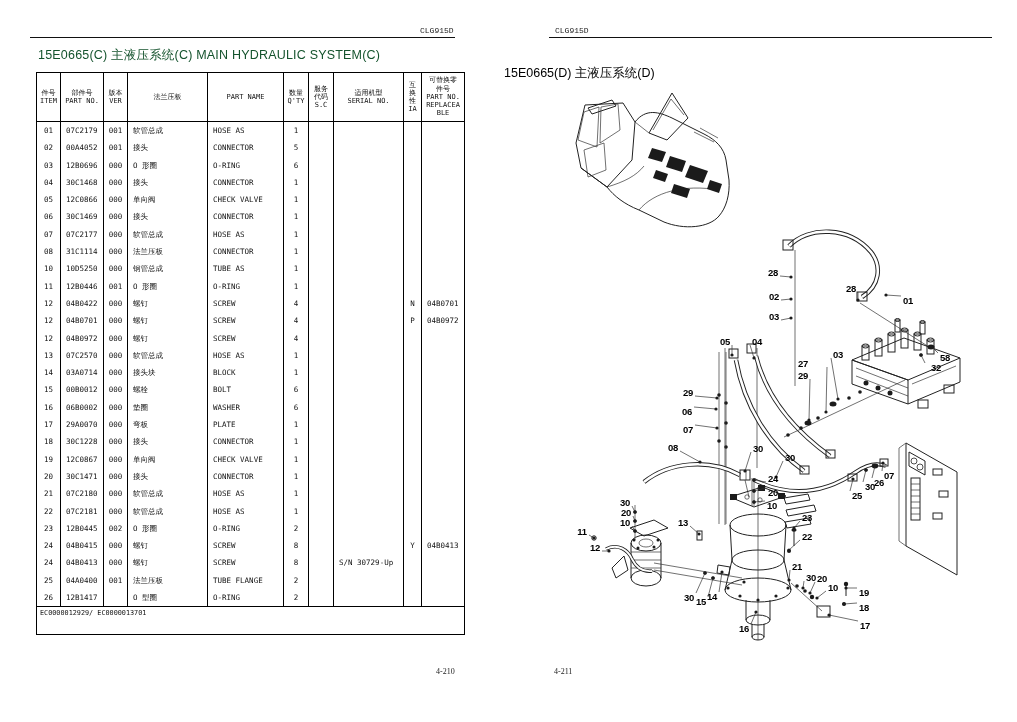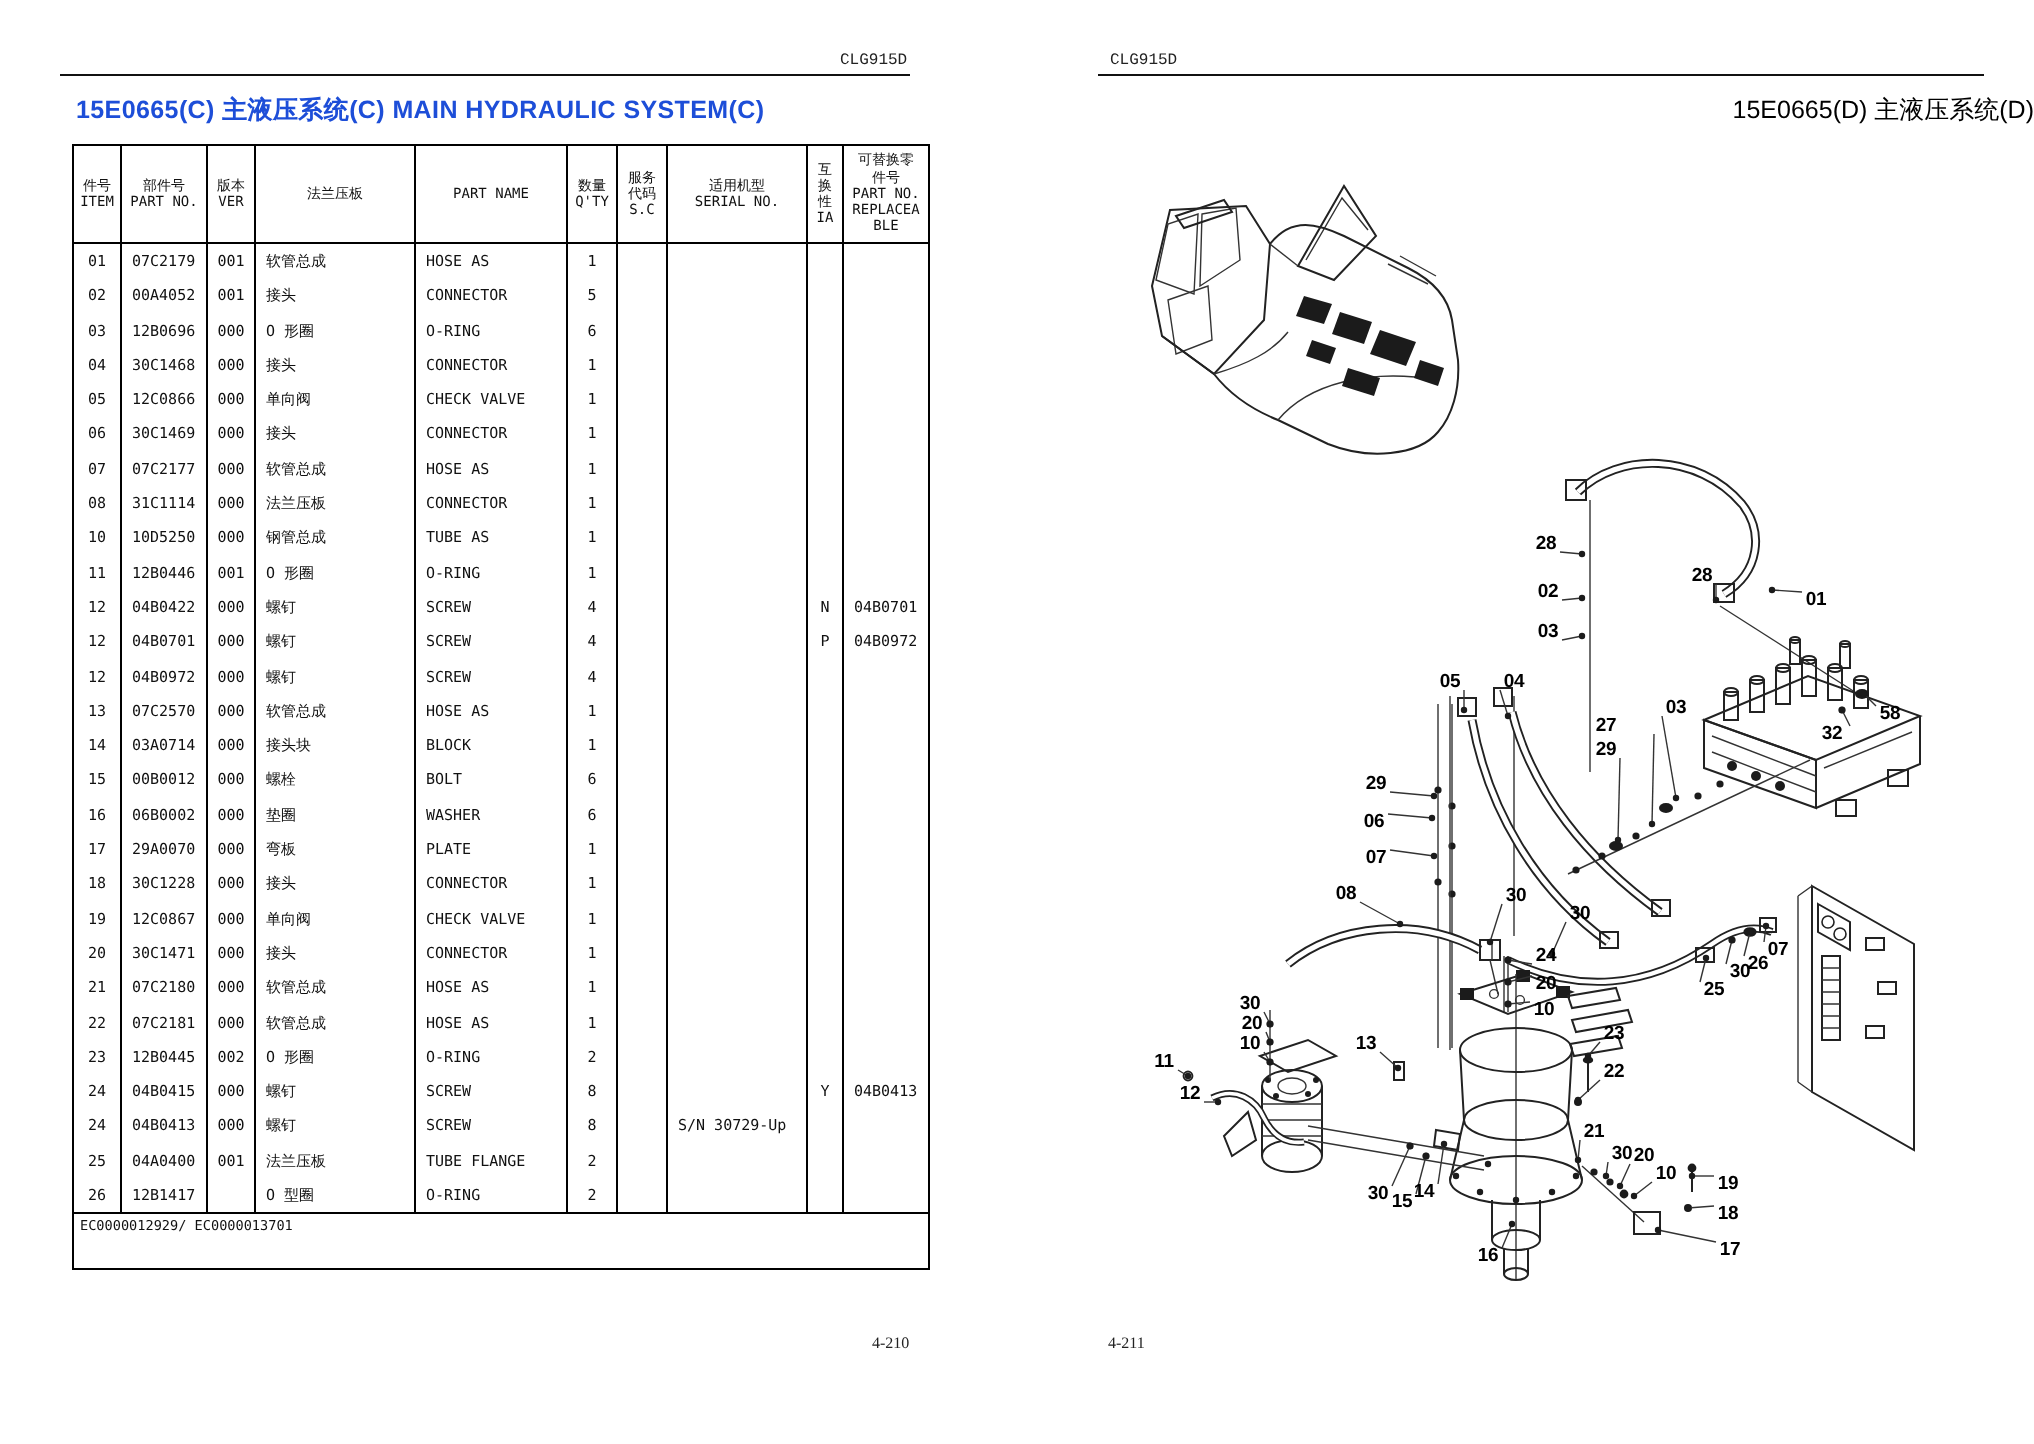--- a/index.html
+++ b/index.html
@@ -6,22 +6,22 @@
   body{width:1017px;height:722px;background:#fff;position:relative;overflow:hidden;
        font-family:"Liberation Sans",sans-serif;color:#111;}
   .page{position:absolute;top:0;height:722px;background:#fff;}
   #left-page{left:0;width:504px;}
   #right-page{left:504px;width:513px;}
   #page-divider{position:absolute;left:503px;top:8px;width:1px;height:706px;background:#c9c9c9;}
 
   .doc-code{position:absolute;font-family:Liberation Mono, monospace;font-size:8px;color:#222;}
   .head-rule{position:absolute;height:1px;background:#111;}
 
-  #lp-title{position:absolute;left:38px;top:47px;font-size:12.5px;letter-spacing:.2px;color:#1d4ed8;font-weight:bold;}
-  #rp-title1,#rp-title2{position:absolute;left:0;width:513px;text-align:right;font-size:12.5px;color:#000;}
+  #lp-title{position:absolute;left:38px;top:47px;font-size:12.5px;letter-spacing:.2px;color:#14532d;}
+  #rp-title1,#rp-title2{position:absolute;left:0;width:513px;text-align:left;font-size:12.5px;color:#000;margin-top:18px;}
   #rp-title1{top:47px;} #rp-title2{top:62px;}
 
   table.parts{position:absolute;left:36px;top:72px;width:428px;border-collapse:collapse;
               table-layout:fixed;border:1.3px solid #000;}
   table.parts th{border:1px solid #000;font-weight:normal;padding:0;vertical-align:middle;
                  font-size:7px;line-height:8.2px;height:48px;text-align:center;
                  font-family:"DejaVu Sans Mono","Liberation Mono",monospace;}
   table.parts td{border-left:1px solid #000;border-right:1px solid #000;padding:0 0 0 2px;
                  font-size:7.5px;line-height:17.3px;height:17.3px;white-space:nowrap;overflow:hidden;
                  font-family:"DejaVu Sans Mono","Liberation Mono",monospace;color:#111;}
@@ -731,21 +731,21 @@
       <span class="callout" style="left: 270px; top: 296px;">02</span>
       <span class="callout" style="left: 270px; top: 316px;">03</span>
       <span class="callout" style="left: 347px; top: 288px;">28</span>
       <span class="callout" style="left: 404px; top: 300px;">01</span>
       <span class="callout" style="left: 221px; top: 341px;">05</span>
       <span class="callout" style="left: 253px; top: 341px;">04</span>
       <span class="callout" style="left: 334px; top: 354px;">03</span>
       <span class="callout" style="left: 299px; top: 363px;">27</span>
       <span class="callout" style="left: 299px; top: 375px;">29</span>
       <span class="callout" style="left: 441px; top: 357px;">58</span>
-      <span class="callout" style="left: 412px; top: 367px;">32</span>
+      <span class="callout" style="left: 432px; top: 367px;">32</span>
       <span class="callout" style="left: 184px; top: 392px;">29</span>
       <span class="callout" style="left: 183px; top: 411px;">06</span>
       <span class="callout" style="left: 184px; top: 429px;">07</span>
       <span class="callout" style="left: 169px; top: 447px;">08</span>
       <span class="callout" style="left: 254px; top: 448px;">30</span>
       <span class="callout" style="left: 286px; top: 457px;">30</span>
       <span class="callout" style="left: 269px; top: 478px;">24</span>
       <span class="callout" style="left: 269px; top: 492px;">20</span>
       <span class="callout" style="left: 268px; top: 505px;">10</span>
       <span class="callout" style="left: 385px; top: 475px;">07</span>

